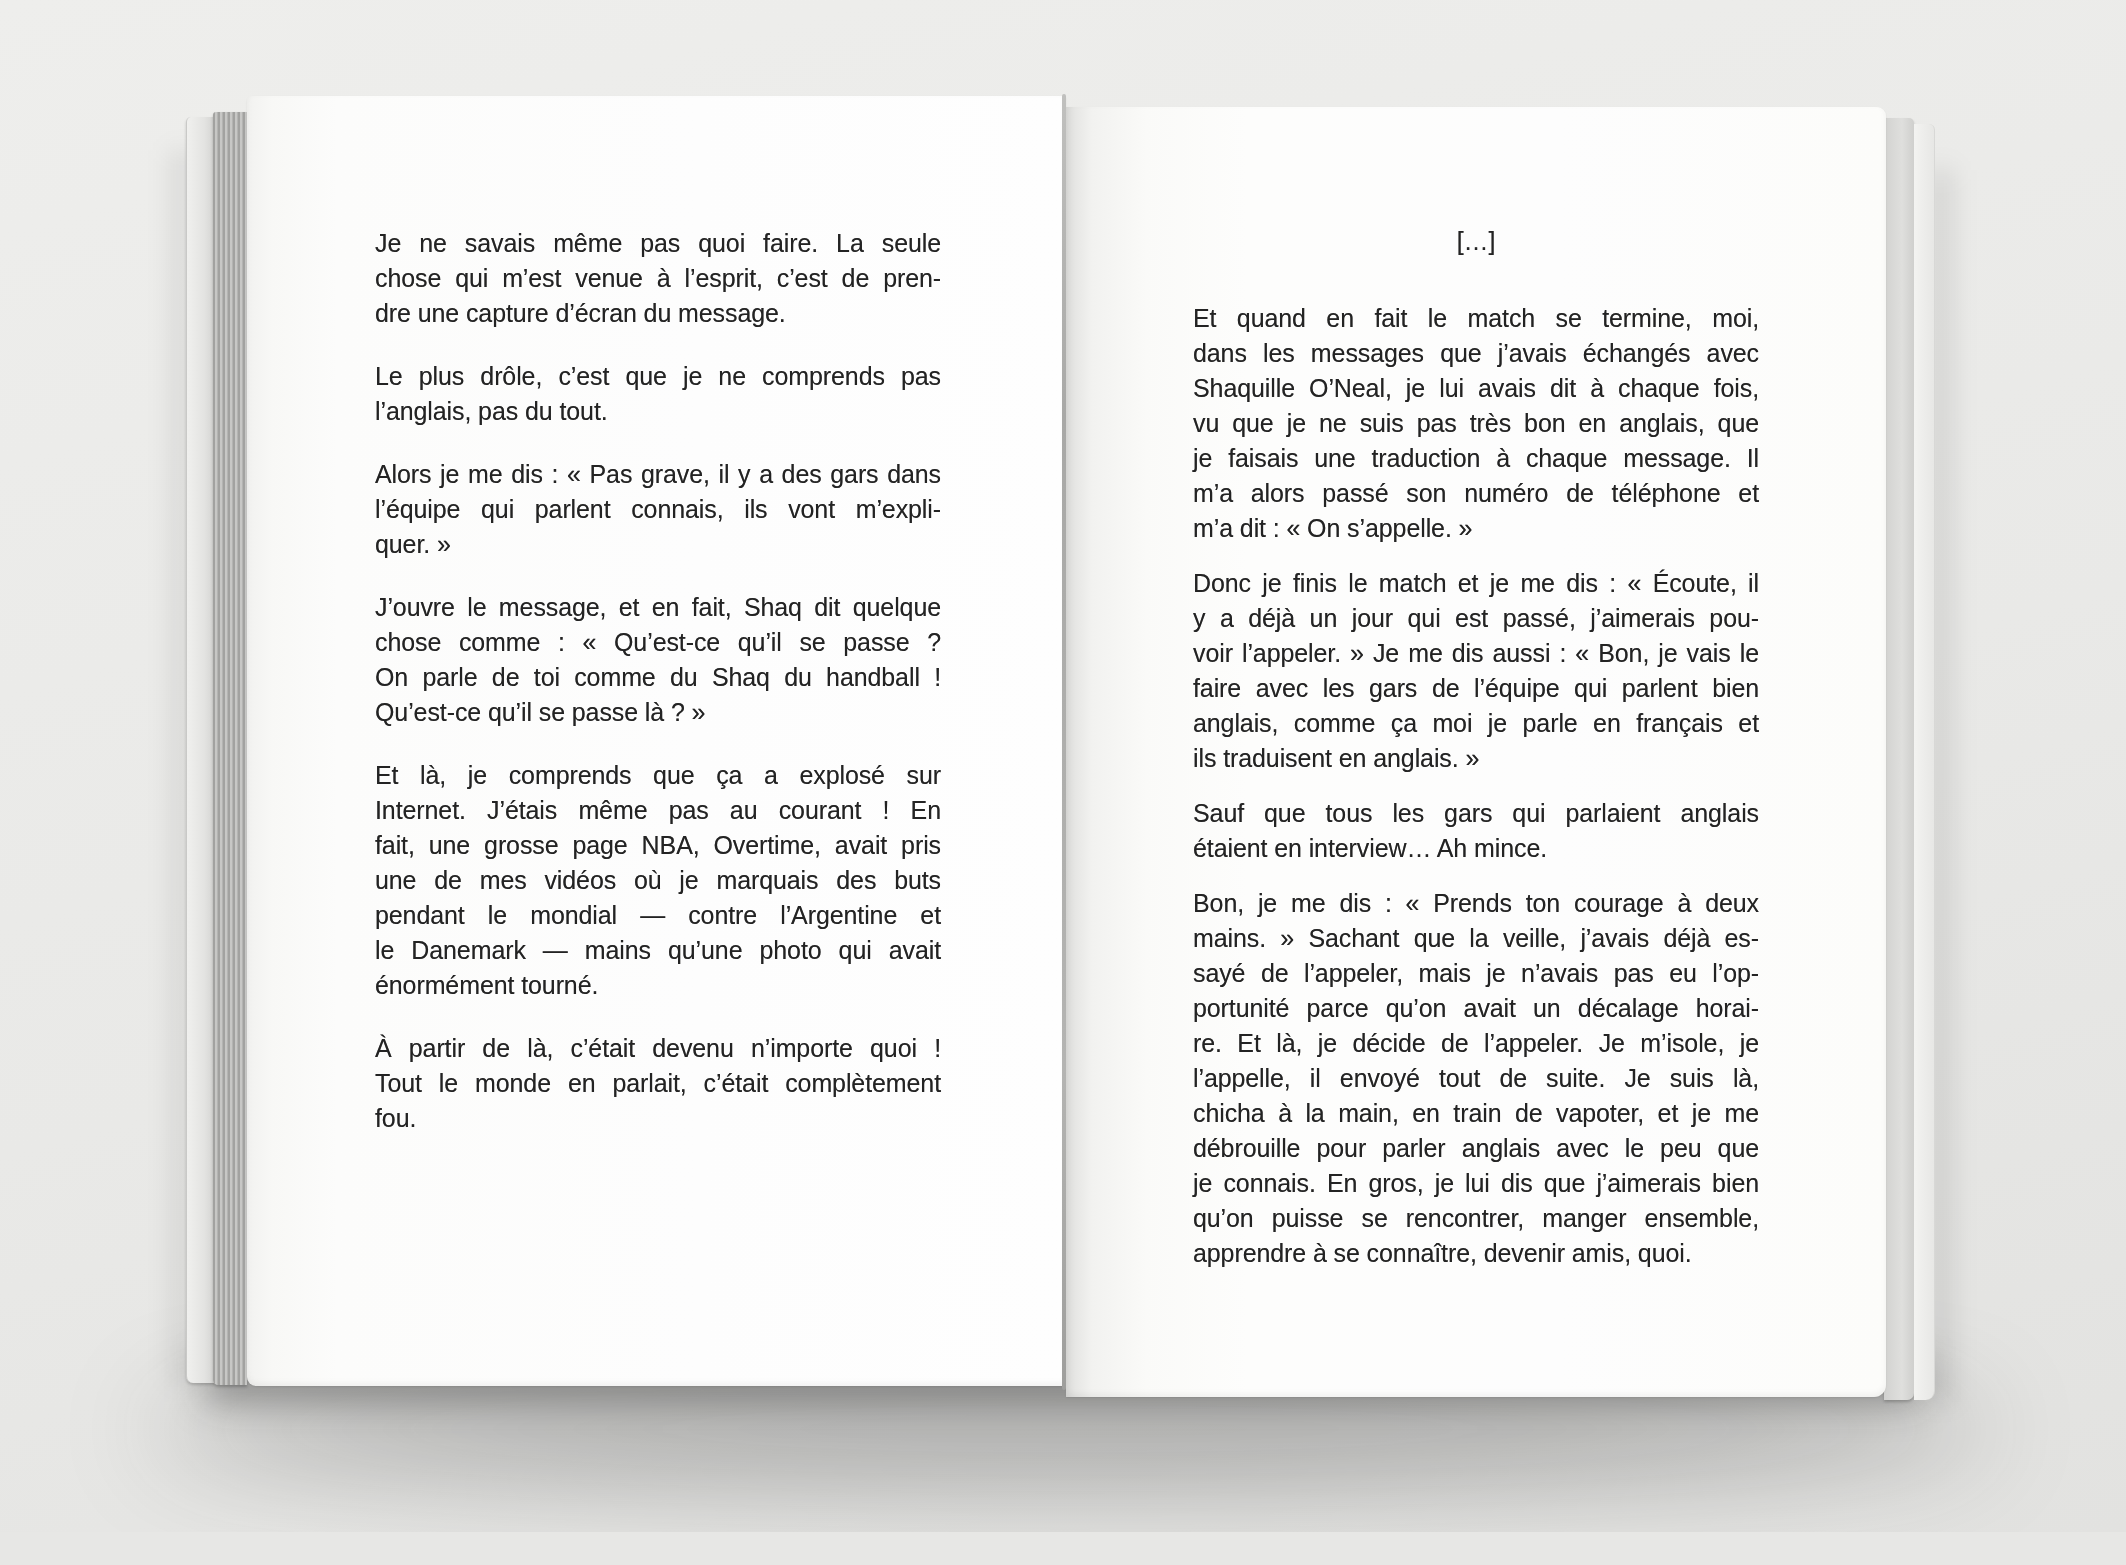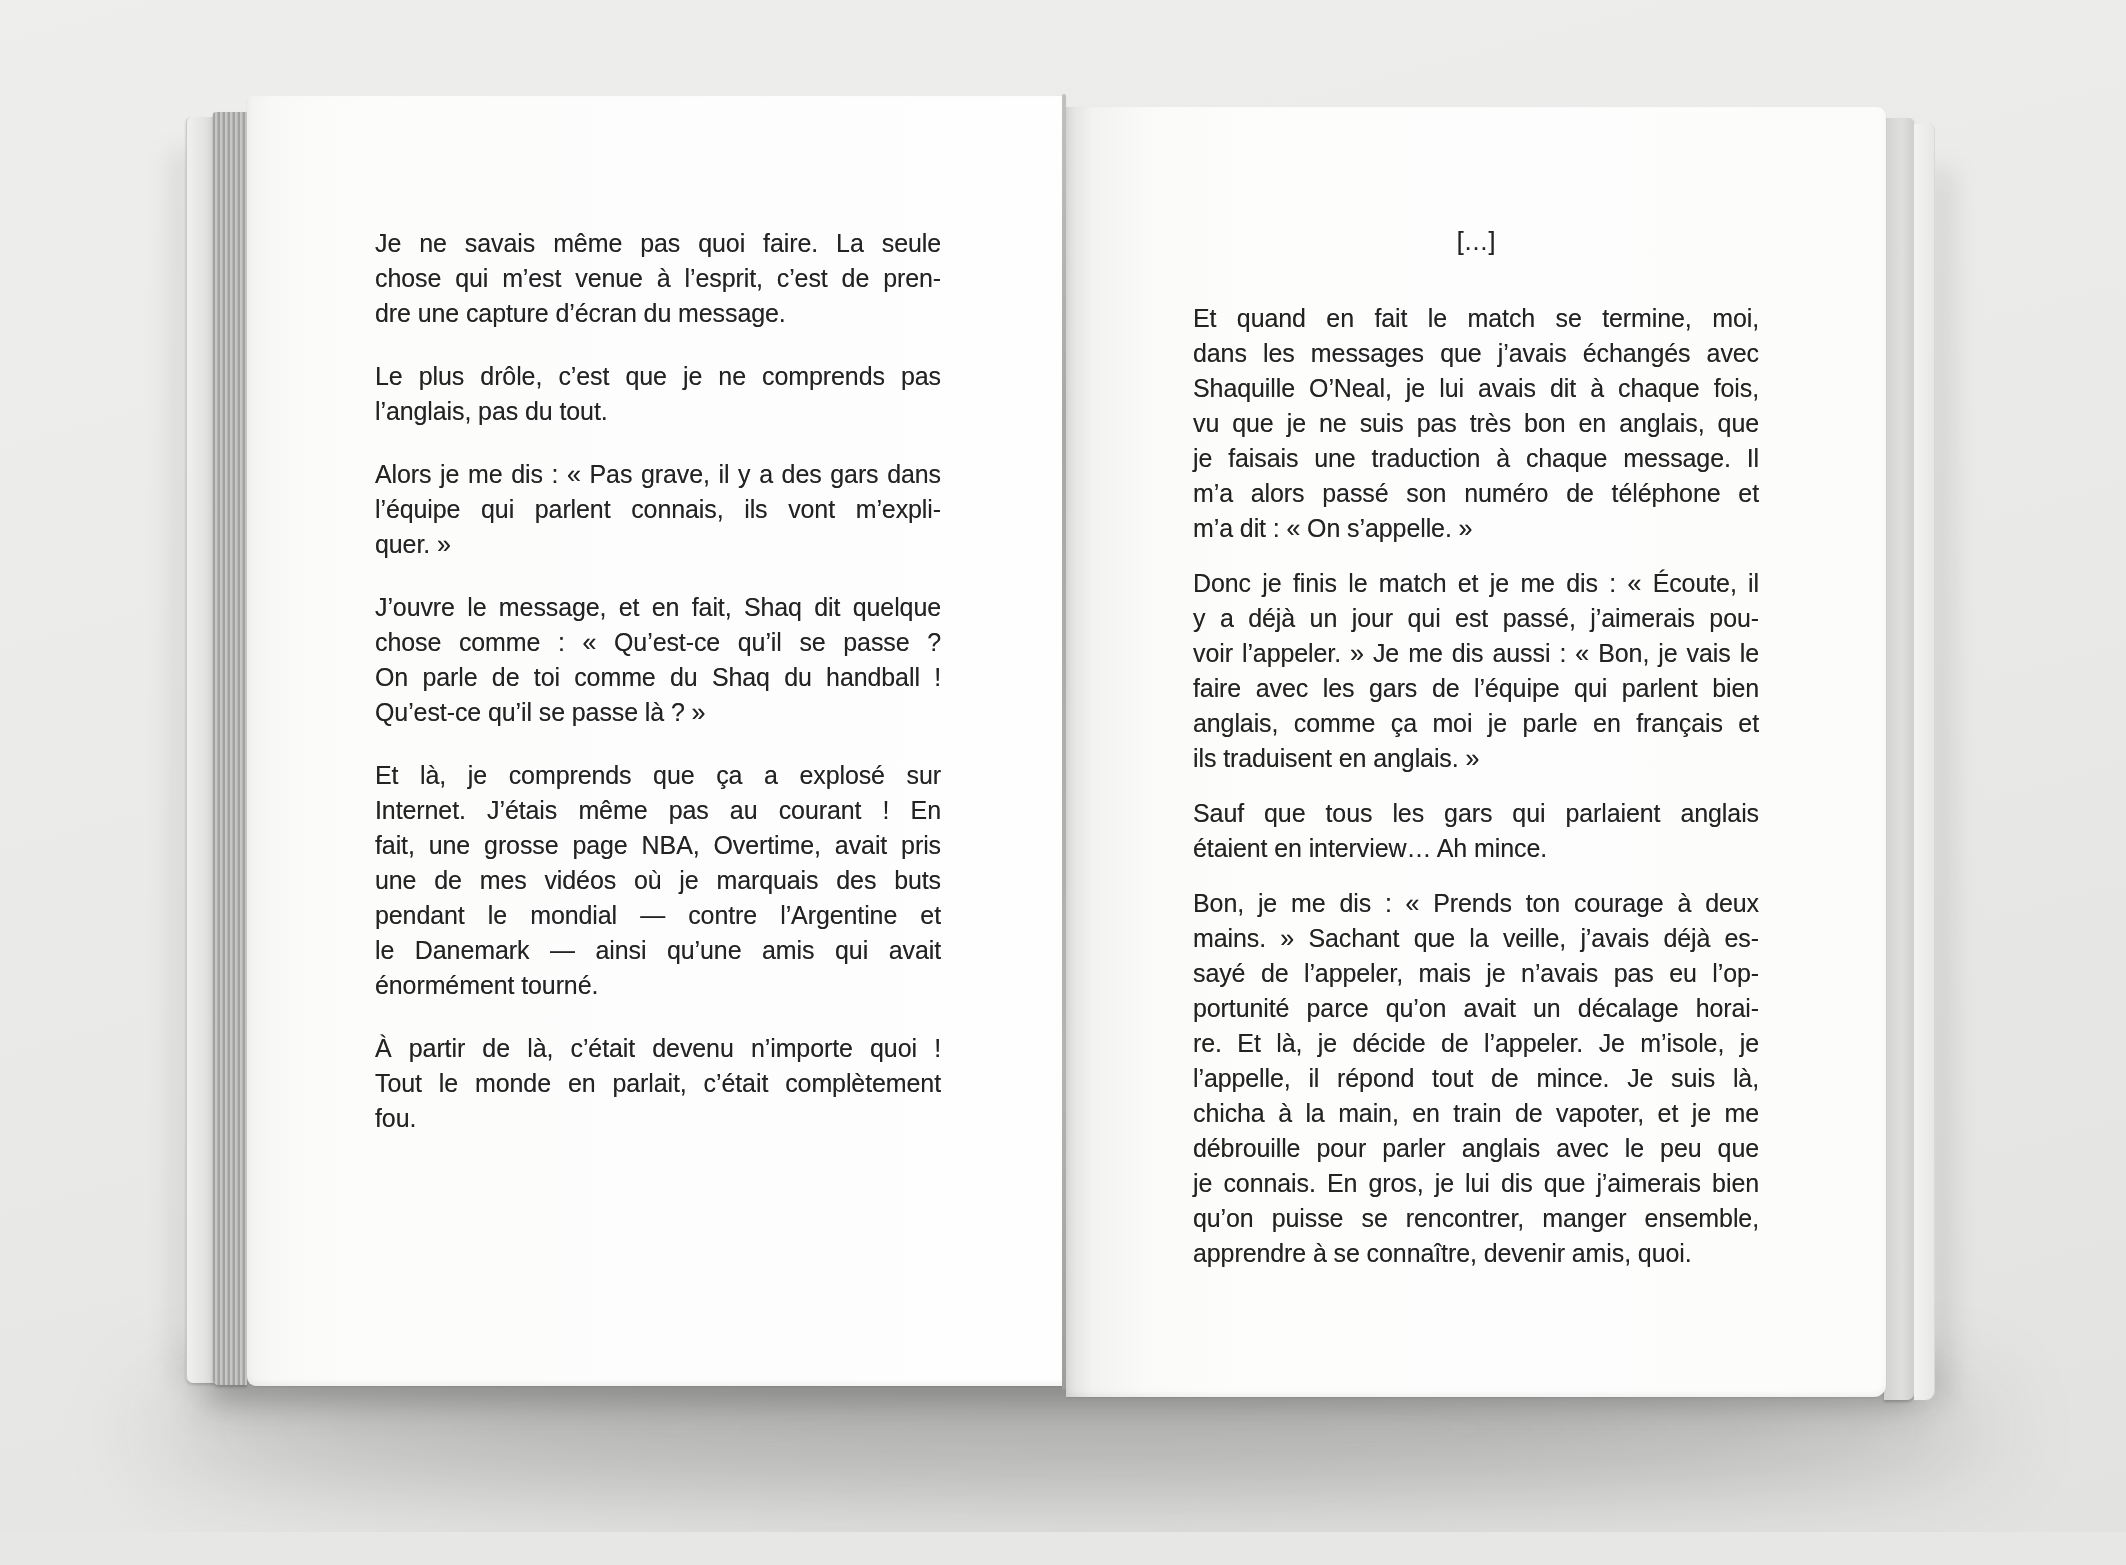--- a/index.html
+++ b/index.html
@@ -156,21 +156,21 @@
         <div class="line">chose comme : « Qu’est-ce qu’il se passe ?</div>
         <div class="line">On parle de toi comme du Shaq du handball !</div>
         <div class="line last">Qu’est-ce qu’il se passe là ? »</div>
       </div>
       <div class="para">
         <div class="line">Et là, je comprends que ça a explosé sur</div>
         <div class="line">Internet. J’étais même pas au courant ! En</div>
         <div class="line">fait, une grosse page NBA, Overtime, avait pris</div>
         <div class="line">une de mes vidéos où je marquais des buts</div>
         <div class="line">pendant le mondial — contre l’Argentine et</div>
-        <div class="line">le Danemark — ainsi qu’une amis qui avait</div>
+        <div class="line">le Danemark — mains qu’une photo qui avait</div>
         <div class="line last">énormément tourné.</div>
       </div>
       <div class="para">
         <div class="line">À partir de là, c’était devenu n’importe quoi !</div>
         <div class="line">Tout le monde en parlait, c’était complètement</div>
         <div class="line last">fou.</div>
       </div>
     </div>
 
   <div class="abs text-block text-right">
@@ -196,21 +196,21 @@
         <div class="para">
           <div class="line">Sauf que tous les gars qui parlaient anglais</div>
           <div class="line last">étaient en interview… Ah mince.</div>
         </div>
         <div class="para">
           <div class="line">Bon, je me dis : « Prends ton courage à deux</div>
           <div class="line">mains. » Sachant que la veille, j’avais déjà es-</div>
           <div class="line">sayé de l’appeler, mais je n’avais pas eu l’op-</div>
           <div class="line">portunité parce qu’on avait un décalage horai-</div>
           <div class="line">re. Et là, je décide de l’appeler. Je m’isole, je</div>
-          <div class="line">l’appelle, il répond tout de mince. Je suis là,</div>
+          <div class="line">l’appelle, il envoyé tout de suite. Je suis là,</div>
           <div class="line">chicha à la main, en train de vapoter, et je me</div>
           <div class="line">débrouille pour parler anglais avec le peu que</div>
           <div class="line">je connais. En gros, je lui dis que j’aimerais bien</div>
           <div class="line">qu’on puisse se rencontrer, manger ensemble,</div>
           <div class="line last">apprendre à se connaître, devenir amis, quoi.</div>
         </div>
       </div>
   </div>
 
 </div>

